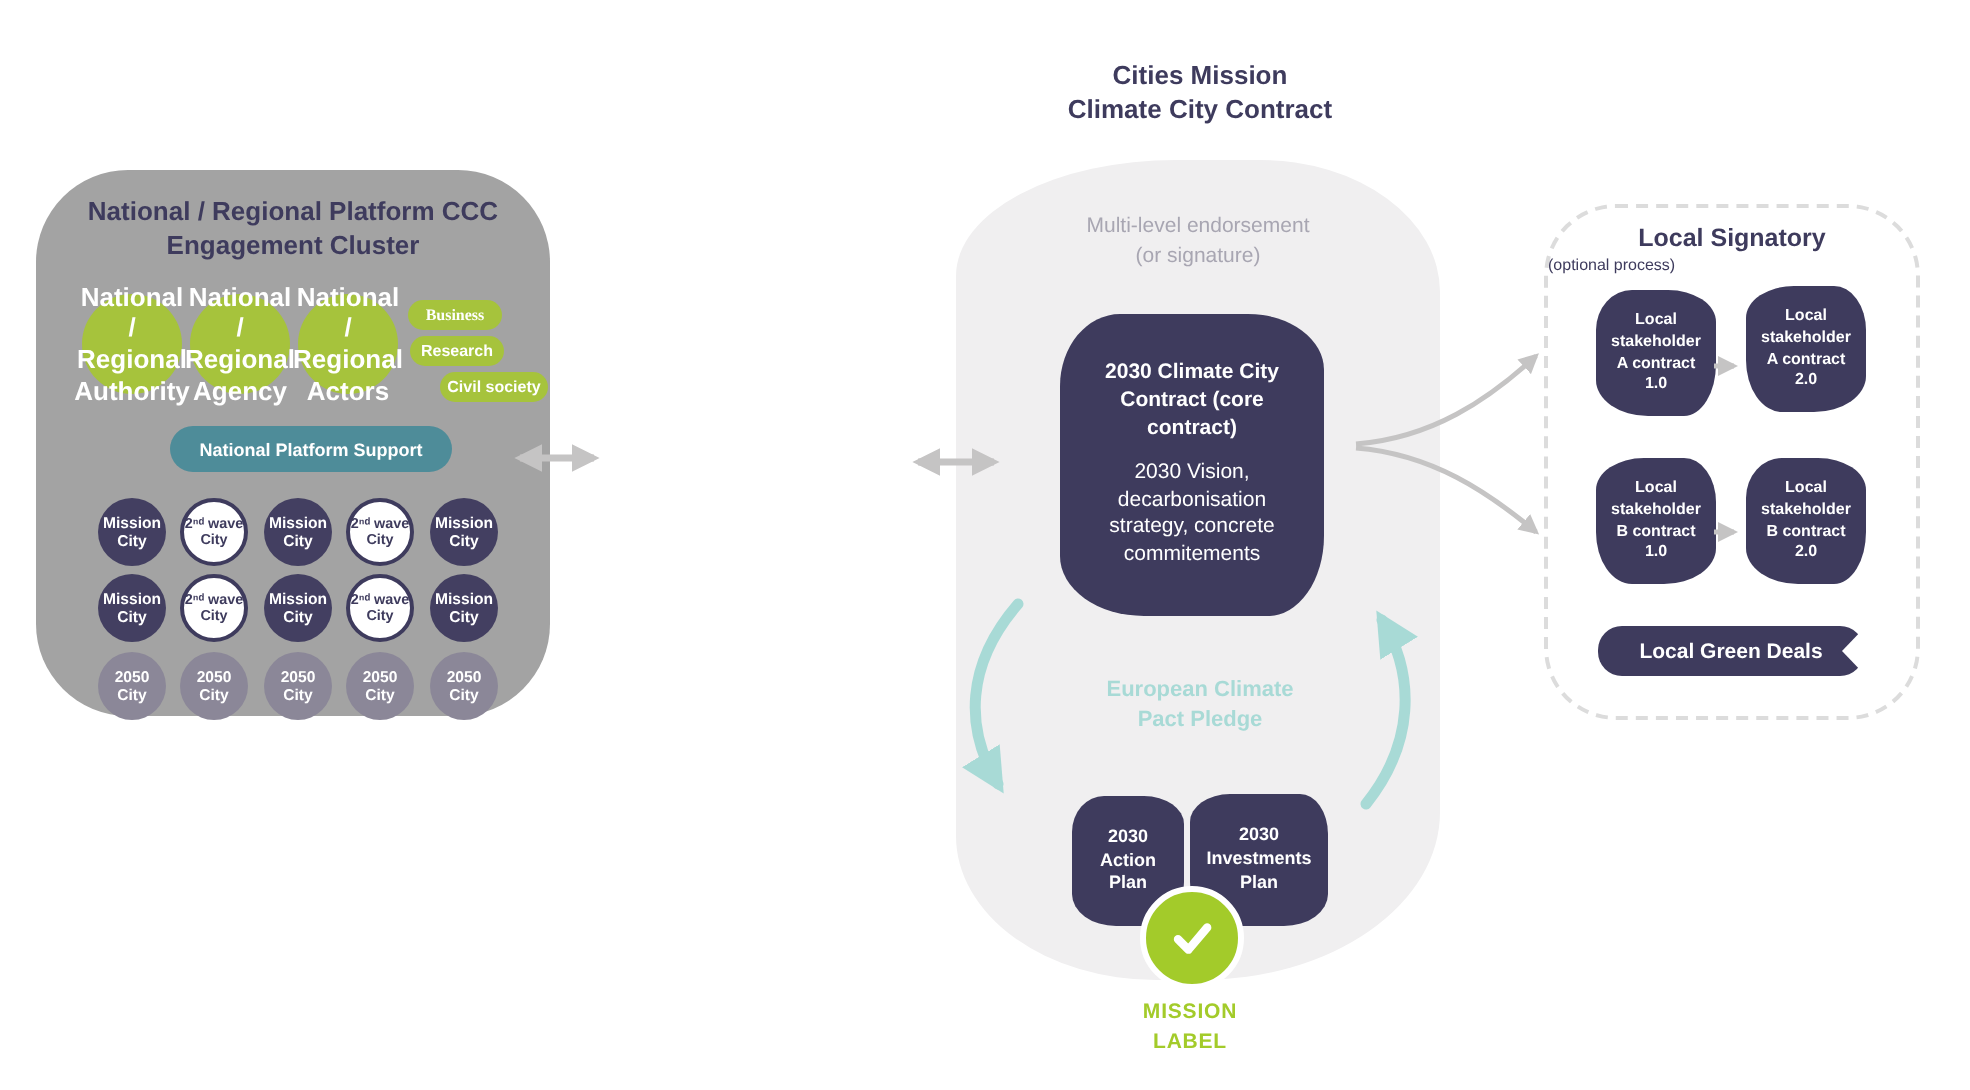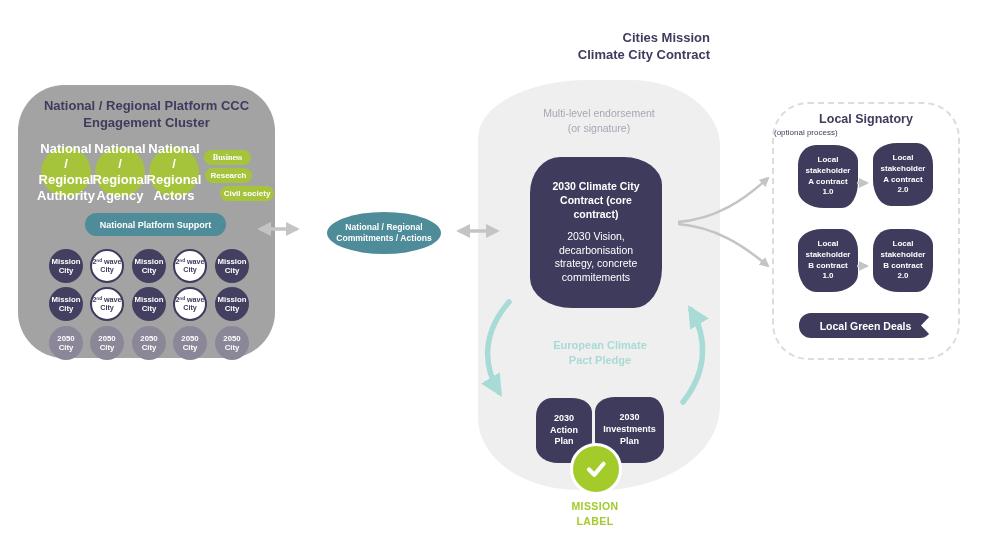--- a/index.html
+++ b/index.html
@@ -27,21 +27,21 @@
   .c-mission { background:#433f61; color:#fff; }
   .c-wave { background:#ffffff; color:#3e3b5d; border:2px solid #3e3b5d;
     width:30px; height:30px; font-size:7.2px; }
   .c-2050 { background:#8b8798; color:#fff; }
 
   
   .mid-oval { left:327px; top:212px; width:114px; height:42px; border-radius:50%;
     background:#4e8c99; color:#fff; font-size:8.6px; font-weight:bold; line-height:1.3; }
 
   
-  .center-heading { left:490px; top:30px; width:220px; text-align:right;
+  .center-heading { left:490px; top:30px; width:220px; text-align:center;
     font-size:13px; font-weight:bold; line-height:1.3; color:#3e3b5d; }
   .center-blob { left:478px; top:80px; width:242px; height:410px; background:#f0eff0;
     border-radius:110px 90px 120px 100px / 58px 66px 84px 72px; }
   .endorsement { left:478px; top:106px; width:242px; text-align:center;
     font-size:10.5px; line-height:1.4; color:#a8a6b2; }
   .core-blob { left:530px; top:157px; width:132px; height:151px; background:#3e3b5d;
     border-radius:30px 38px 28px 42px / 36px 28px 40px 30px;
     color:#fff; font-size:10.5px; line-height:1.3; flex-direction:column; }
   .core-title { font-weight:bold; margin-bottom:9px; }
   .pact-pledge { left:530px; top:338px; width:140px; text-align:center;
@@ -128,22 +128,20 @@
     <div class="abs city c-2050 ctr ml" style="left:72px;  top:241px;">2050
 City</div>
     <div class="abs city c-2050 ctr ml" style="left:114px; top:241px;">2050
 City</div>
     <div class="abs city c-2050 ctr ml" style="left:155px; top:241px;">2050
 City</div>
     <div class="abs city c-2050 ctr ml" style="left:197px; top:241px;">2050
 City</div>
   </section>
 
-  <div class="abs mid-oval ctr ml">National / Regional
-Commitments / Actions</div>
 
   <div class="abs center-heading ml">Cities Mission
 Climate City Contract</div>
 
   <section class="abs center-blob"></section>
 
   <div class="abs endorsement ml">Multi-level endorsement
 (or signature)</div>
 
   <div class="abs core-blob ctr">

